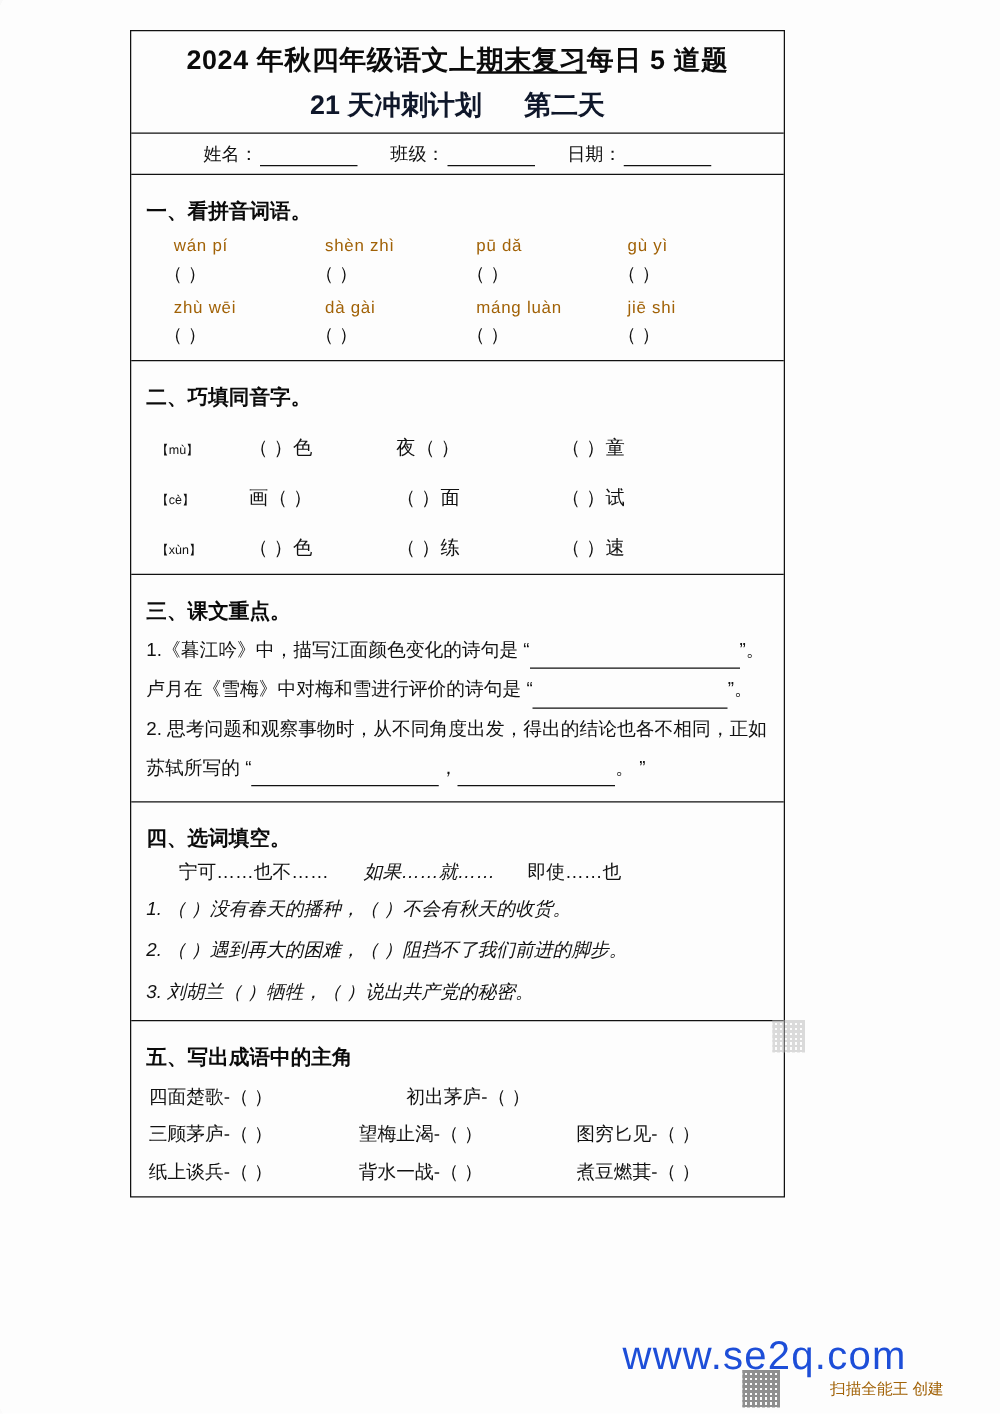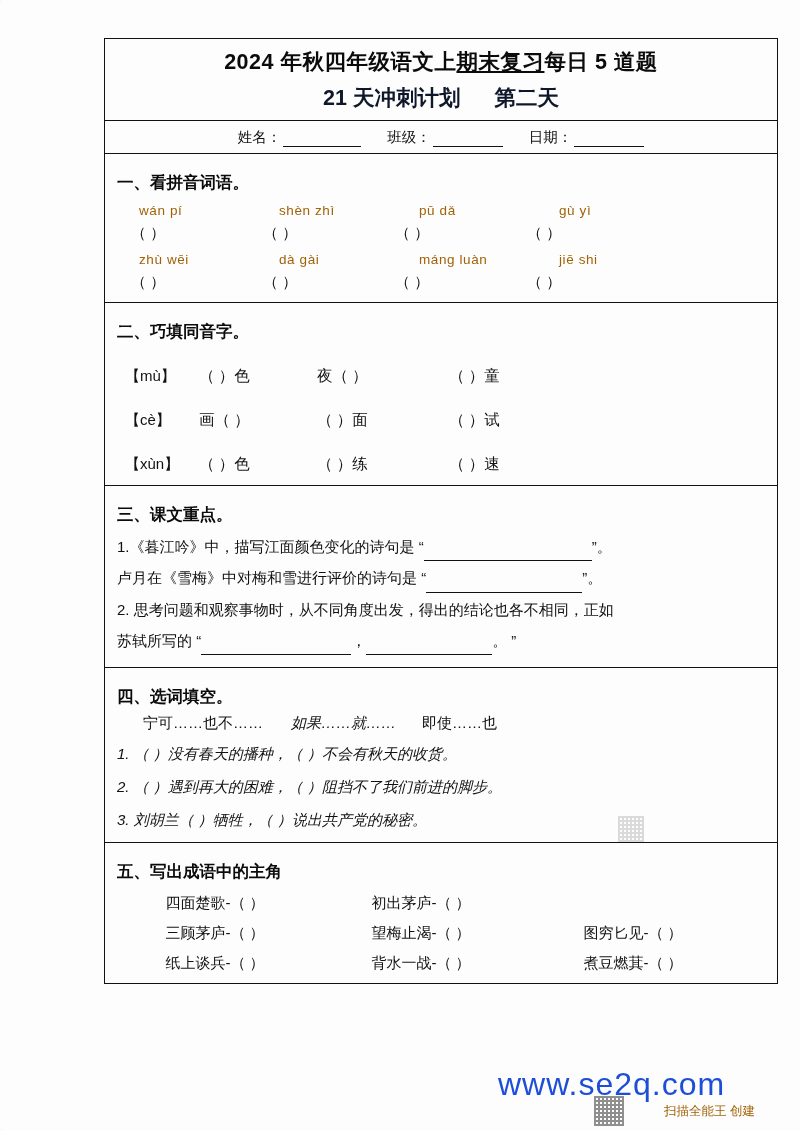--- a/index.html
+++ b/index.html
@@ -26,22 +26,22 @@
     position: absolute;
     inset: 0;
     background:
       linear-gradient(115deg, rgba(0,0,0,0.015) 0 2px, transparent 2px 60px),
       linear-gradient(65deg, rgba(0,0,0,0.012) 0 2px, transparent 2px 80px);
     pointer-events: none;
   }
   .sheet {
     position: absolute;
     left: 104px;
-    top: 38px;
-    width: 674px;
+    top: 24px;
+    width: 524px;
     border: 1.6px solid #111;
     background: transparent;
     box-sizing: border-box;
   }
   .title-block {
     border-bottom: 1.6px solid #111;
     padding: 8px 10px 8px 10px;
     text-align: center;
   }
   .title-line1 {
@@ -134,21 +134,21 @@
     display: flex;
     align-items: baseline;
     font-size: 15.5px;
     color: #111;
     margin: 10px 0 0 0;
     padding-left: 8px;
   }
   .tongyin-key {
     width: 74px;
     white-space: nowrap;
-    font-size: 15px;
+    font-size: 10px;
     margin-top: 14px;
   }
   .tongyin-item {
     width: 118px;
     white-space: nowrap;
   }
   .tongyin-item.wide { width: 132px; }
 
   
   .p-line {
@@ -190,21 +190,20 @@
   .idiom-row {
     display: flex;
     font-size: 15px;
     color: #111;
     margin-top: 11px;
     padding-left: 2px;
   }
   .idiom-cell {
     width: 192px;
     white-space: nowrap;
-    text-align: center;
   }
   .idiom-cell.c2 { padding-left: 14px; }
   .idiom-cell.c3 { padding-left: 20px; }
 
   
   .watermark {
     position: absolute;
     left: 498px;
     top: 1066px;
     font-size: 32px;

